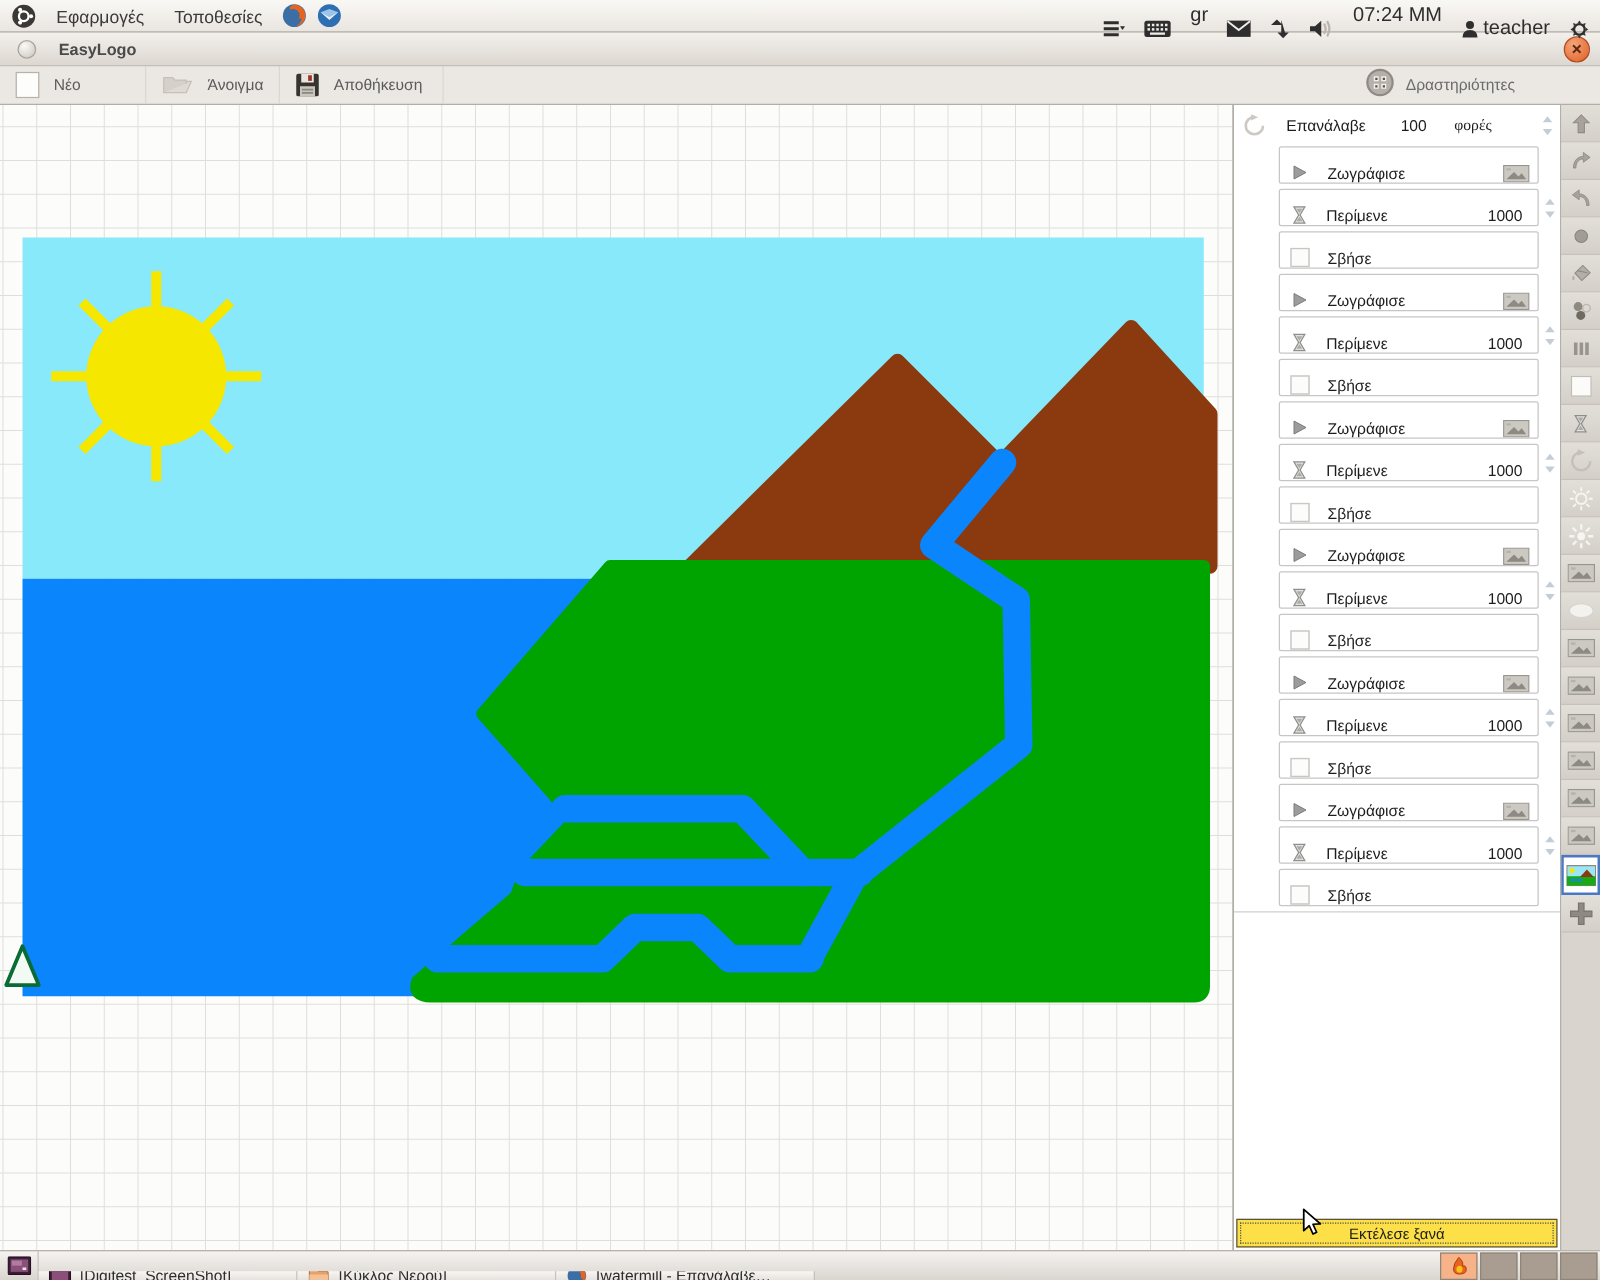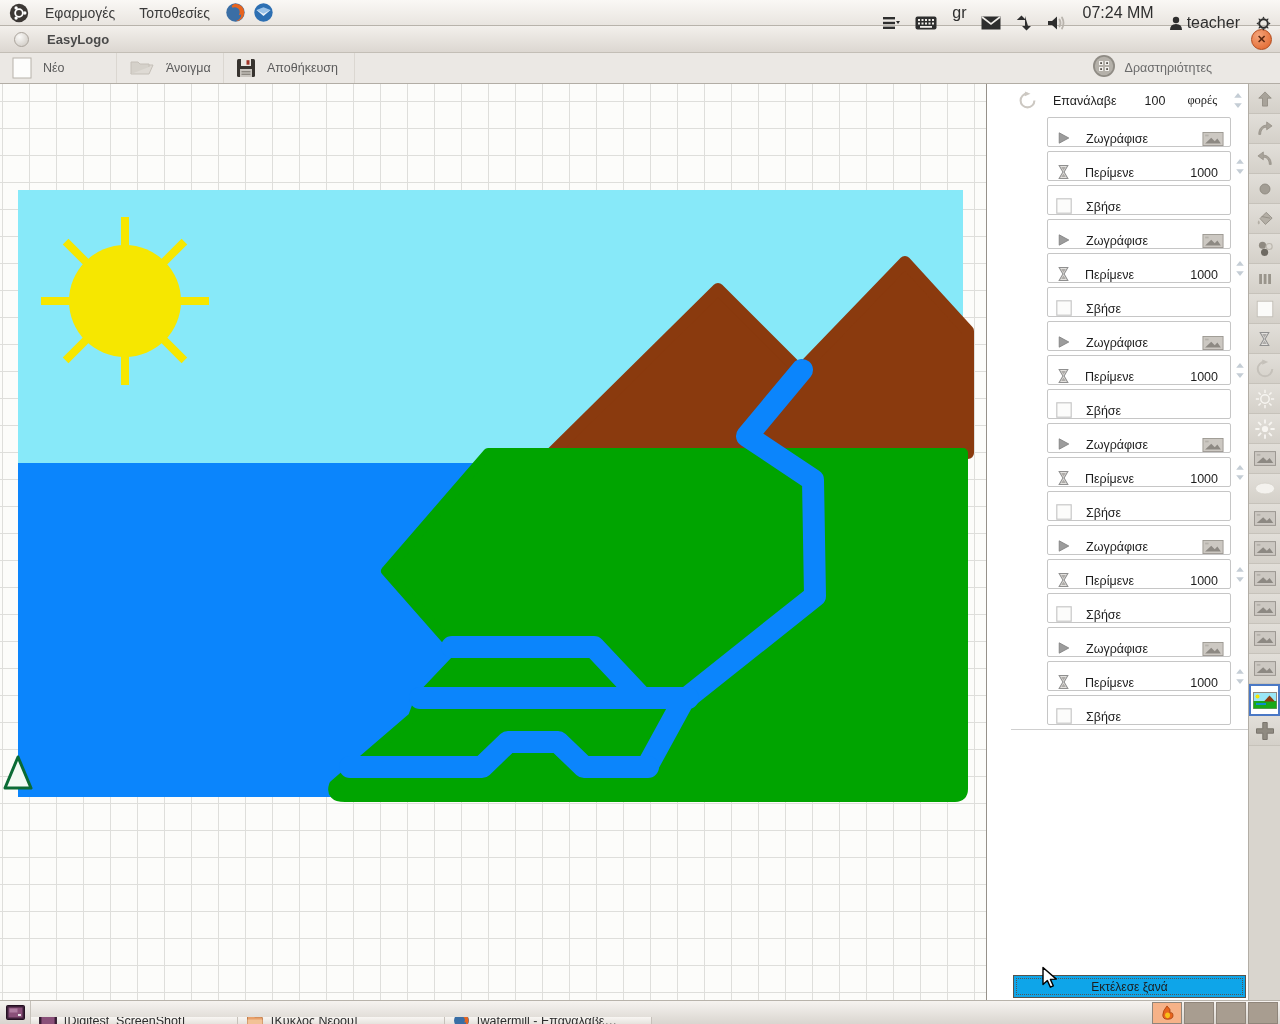--- a/index.html
+++ b/index.html
@@ -40,39 +40,39 @@
   #main{position:absolute;left:0;top:84px;width:1280px;height:916px;display:flex;}
 
   #canvas{position:relative;width:986px;height:916px;background:#fcfcfa;
     background-image:linear-gradient(#dededb 1px,transparent 1px),
                      linear-gradient(90deg,#dededb 1px,transparent 1px);
     background-size:27px 27px;background-position:2px 17px;}
   #scene-svg{position:absolute;left:0;top:0;}
 
   
   #program-panel{width:262px;height:916px;background:#ffffff;border-left:1px solid #96918a;
-    box-sizing:border-box;display:flex;flex-direction:column;position:relative;padding-left:24px;}
+    box-sizing:border-box;display:flex;flex-direction:column;position:relative;}
   #repeat-row{height:33px;display:flex;align-items:center;font-size:12.5px;color:#1d1d1d;flex:none;}
   #repeat-row .ric{margin-left:7px;display:flex;}
   #repeat-label{margin-left:16px;}
   #repeat-count{margin-left:28px;}
   #repeat-suffix{margin-left:22px;font-family:Liberation Serif, serif;}
   #repeat-spin{margin-left:auto;margin-right:5px;display:flex;}
   #blocks{padding:0 0 0 36px;display:flex;flex-direction:column;gap:4px;flex:none;}
   .block-row{display:flex;align-items:center;height:30px;}
   .block{flex:1;height:28px;background:#fff;border:1px solid #c6c6c6;border-radius:2px;
     display:flex;align-items:flex-end;font-size:12.5px;color:#1d1d1d;}
   .block .ic{margin-left:8px;display:flex;}
   .blabel{margin-left:14px;}
   .bvalue{margin-left:auto;margin-right:12px;}
   .block .img-right{margin-left:auto;margin-right:6px;}
   .gutter{width:17px;display:flex;justify-content:center;}
   #blocks-divider{border-top:1px solid #cfcfcf;margin-top:4px;flex:none;}
   #panel-spacer{flex:1;}
-  #run-again-btn{flex:none;margin:2px;height:23px;border:1px solid #57524b;background:#0ea5e9;
+  #run-again-btn{flex:none;margin:2px;height:23px;border:1px solid #57524b;background:#fde047;
     font-size:12px;color:#1d1d1d;display:flex;align-items:center;justify-content:center;
     outline:1px dotted #555;outline-offset:-4px;}
 
   
   #side-toolbar{width:32px;height:916px;background:#d9d5ce;border-left:1px solid #b3aea6;
     box-sizing:border-box;display:flex;flex-direction:column;}
   .side-btn{height:30px;flex:none;background:linear-gradient(#e2dfd9,#d4d0c9);
     border-bottom:1px solid #c6c2ba;display:flex;align-items:center;justify-content:center;box-sizing:border-box;}
   .side-btn.selected{background:#ffffff;border:2px solid #4a78c5;height:32px;}
 

